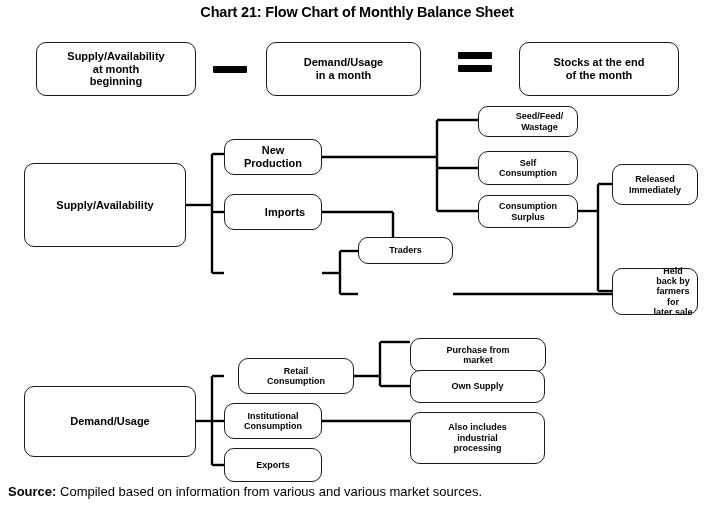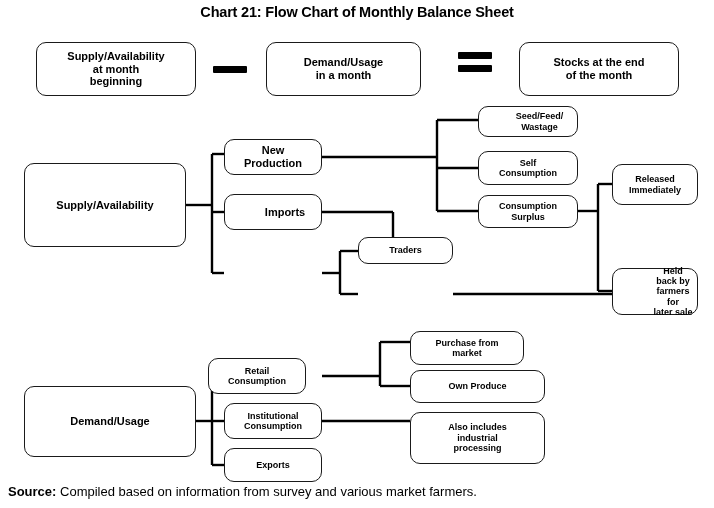--- a/index.html
+++ b/index.html
@@ -193,34 +193,34 @@
 
   <div class="node sm" style="left:612px; top:164px; width:86px; height:41px;">Released
 Immediately</div>
 
   <div class="node sm" style="left:612px; top:268px; width:86px; height:47px;padding-left:40px;">Held back by
 farmers for
 later sale</div>
 
   <div class="node lg" style="left:24px; top:386px; width:172px; height:71px;">Demand/Usage</div>
 
-  <div class="node sm" style="left:208px; top:358px; width:98px; height:36px;border-radius:10px;">Retail
+  <div class="node sm" style="left:238px; top:358px; width:116px; height:36px;border-radius:10px;">Retail
 Consumption</div>
 
   <div class="node sm" style="left:224px; top:403px; width:98px; height:36px;">Institutional
 Consumption</div>
 
   <div class="node sm" style="left:224px; top:448px; width:98px; height:34px;">Exports</div>
 
-  <div class="node sm" style="left:410px; top:331px; width:114px; height:34px;">Purchase from
+  <div class="node sm" style="left:410px; top:338px; width:136px; height:34px;">Purchase from
 market</div>
 
-  <div class="node sm" style="left:410px; top:370px; width:135px; height:33px;">Own Produce</div>
+  <div class="node sm" style="left:410px; top:370px; width:135px; height:33px;">Own Supply</div>
 
   <div class="node sm" style="left:410px; top:412px; width:135px; height:52px;">Also includes
 industrial
 processing</div>
 
   <div id="source-line">
-    <span class="lbl">Source:</span><span> Compiled based on information from survey and various market farmers.</span>
+    <span class="lbl">Source:</span><span> Compiled based on information from various and various market sources.</span>
   </div>
 
 </div>
 
 </body></html>

